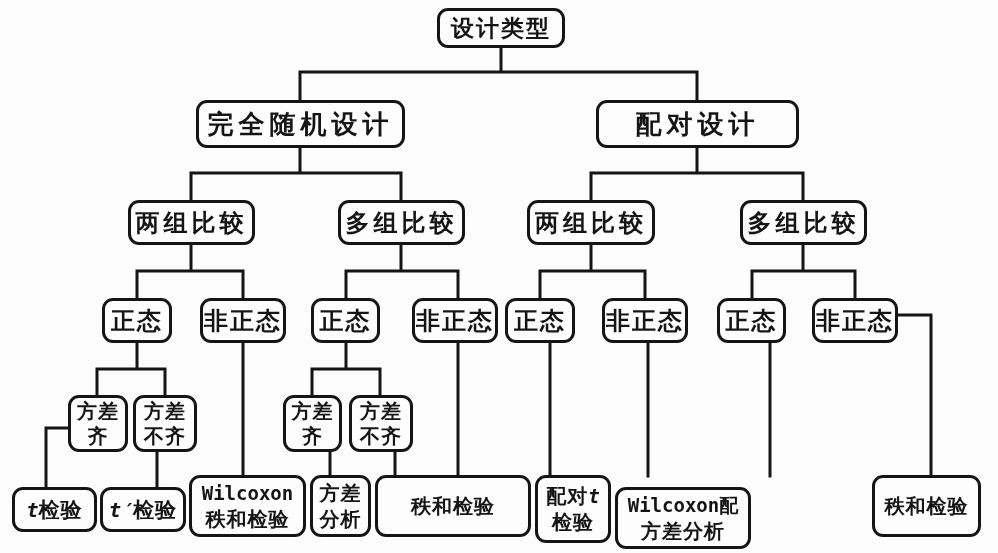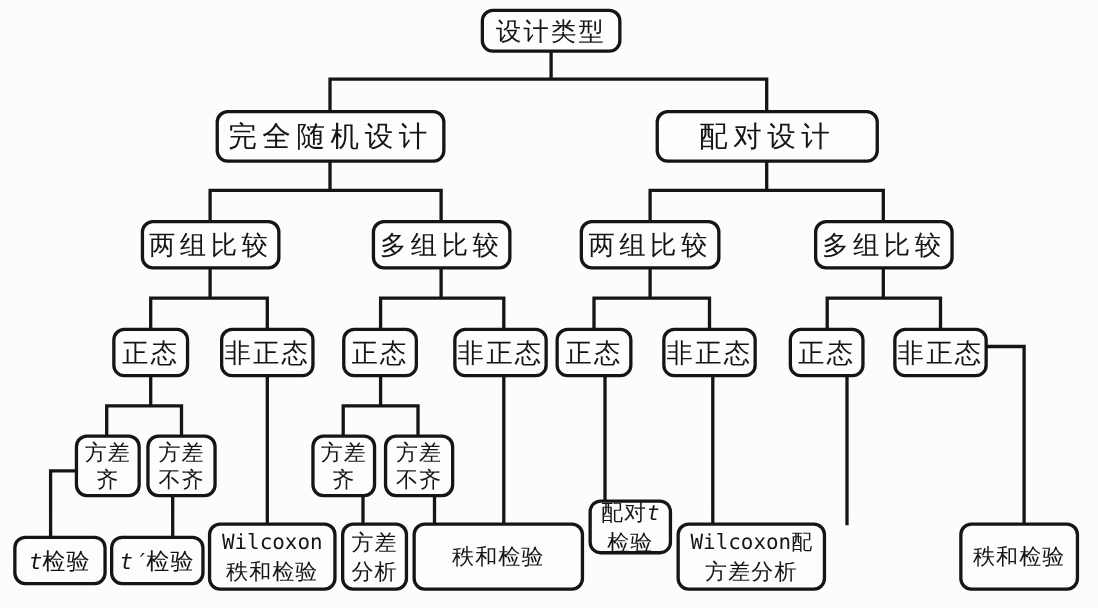--- a/index.html
+++ b/index.html
@@ -2,21 +2,21 @@
 <html><head>
 <meta charset="utf-8">
 <style>
   html,body{margin:0;padding:0;}
   body{
     width:998px;height:553px;position:relative;overflow:hidden;
     background:#fcfcfc;
     font-family:"DejaVu Serif","Liberation Serif",serif;
     color:#151515;
   }
-  #stage{position:absolute;left:0;top:0;width:998px;height:553px;}
+  #stage{position:absolute;left:0;top:0;width:998px;height:553px;font-weight:bold;}
   #wires{position:absolute;left:0;top:0;z-index:1;}
   .node{
     position:absolute;z-index:2;box-sizing:border-box;
     border:3px solid #151515;border-radius:11px;background:#fdfdfd;
     display:flex;flex-direction:column;align-items:center;justify-content:center;
     text-align:center;
   }
   .lbl{
     font-family:"DejaVu Serif","Liberation Serif",serif;
     letter-spacing:2px;white-space:nowrap;display:block;
@@ -148,28 +148,28 @@
     <span class="latin">Wilcoxon</span>
     <span class="lbl">秩和检验</span>
   </div>
   <div class="node leaf" style="left:310px;top:475px;width:61px;height:62px">
     <span class="lbl">方差</span>
     <span class="lbl">分析</span>
   </div>
   <div class="node leaf" style="left:375px;top:475px;width:156px;height:62px">
     <span class="lbl">秩和检验</span>
   </div>
-  <div class="node leaf" style="left:535px;top:454px;width:76px;height:50px">
+  <div class="node leaf" style="left:535px;top:475px;width:76px;height:68px">
     <span class="row">
       <span class="lbl">配对</span>
         <span class="latin it">t</span>
     </span>
     <span class="lbl">检验</span>
   </div>
-  <div class="node leaf" style="left:615px;top:475px;width:136px;height:62px">
+  <div class="node leaf" style="left:615px;top:487px;width:136px;height:62px">
     <span class="latin">Wilcoxon配</span>
     <span class="lbl">方差分析</span>
   </div>
   <div class="node leaf" style="left:872px;top:475px;width:109px;height:62px">
     <span class="lbl">秩和检验</span>
   </div>
 
 </div>
 
 </body></html>

